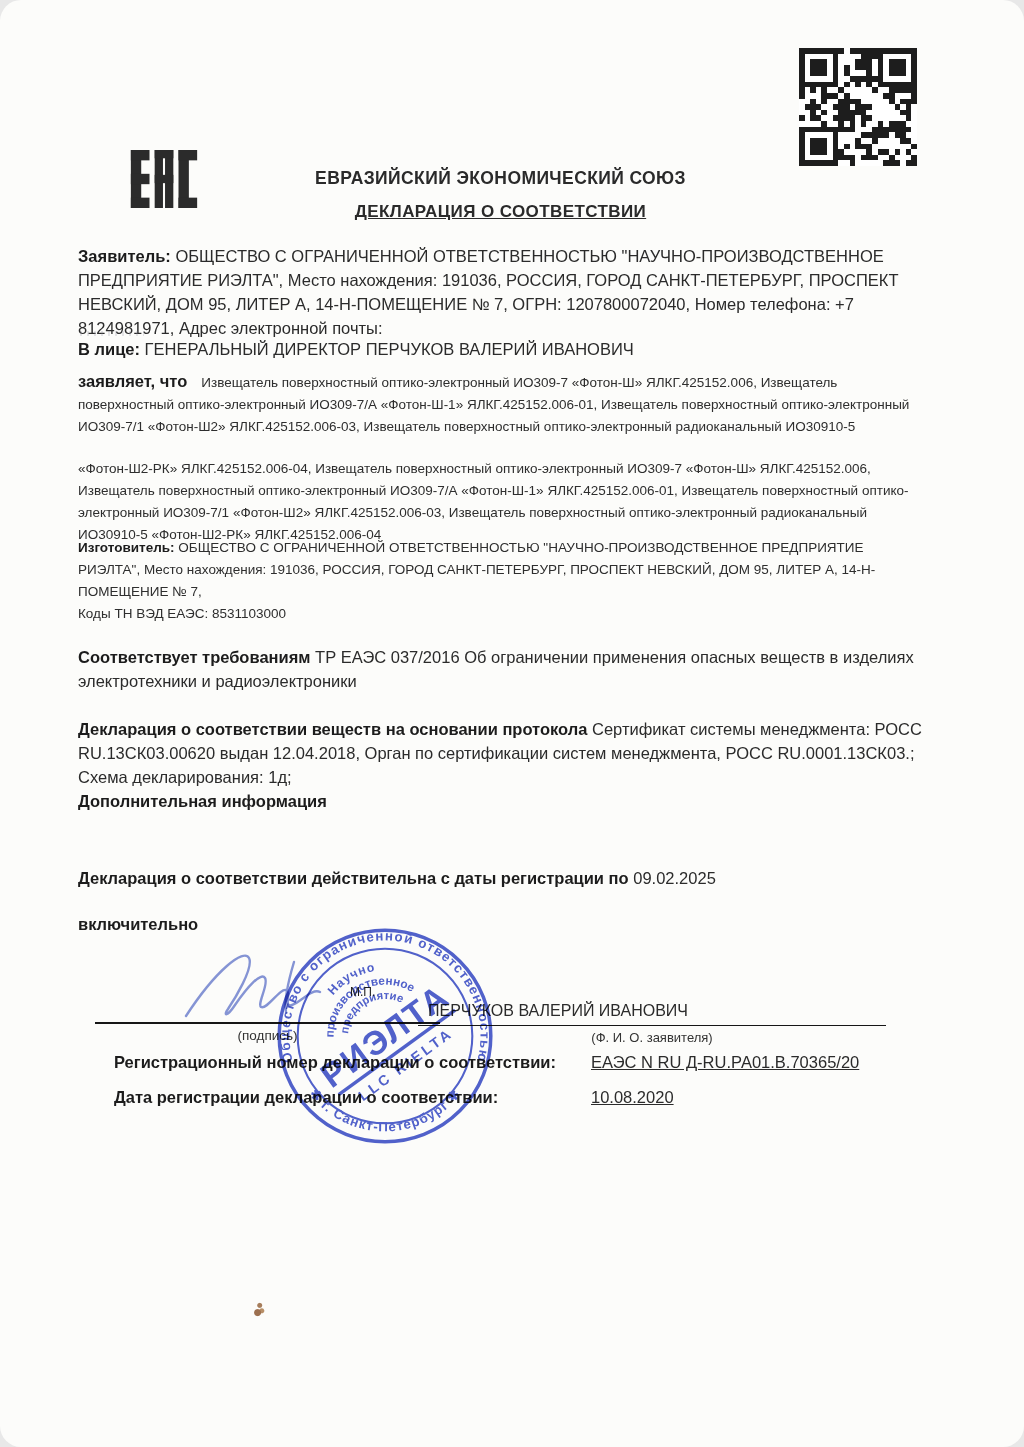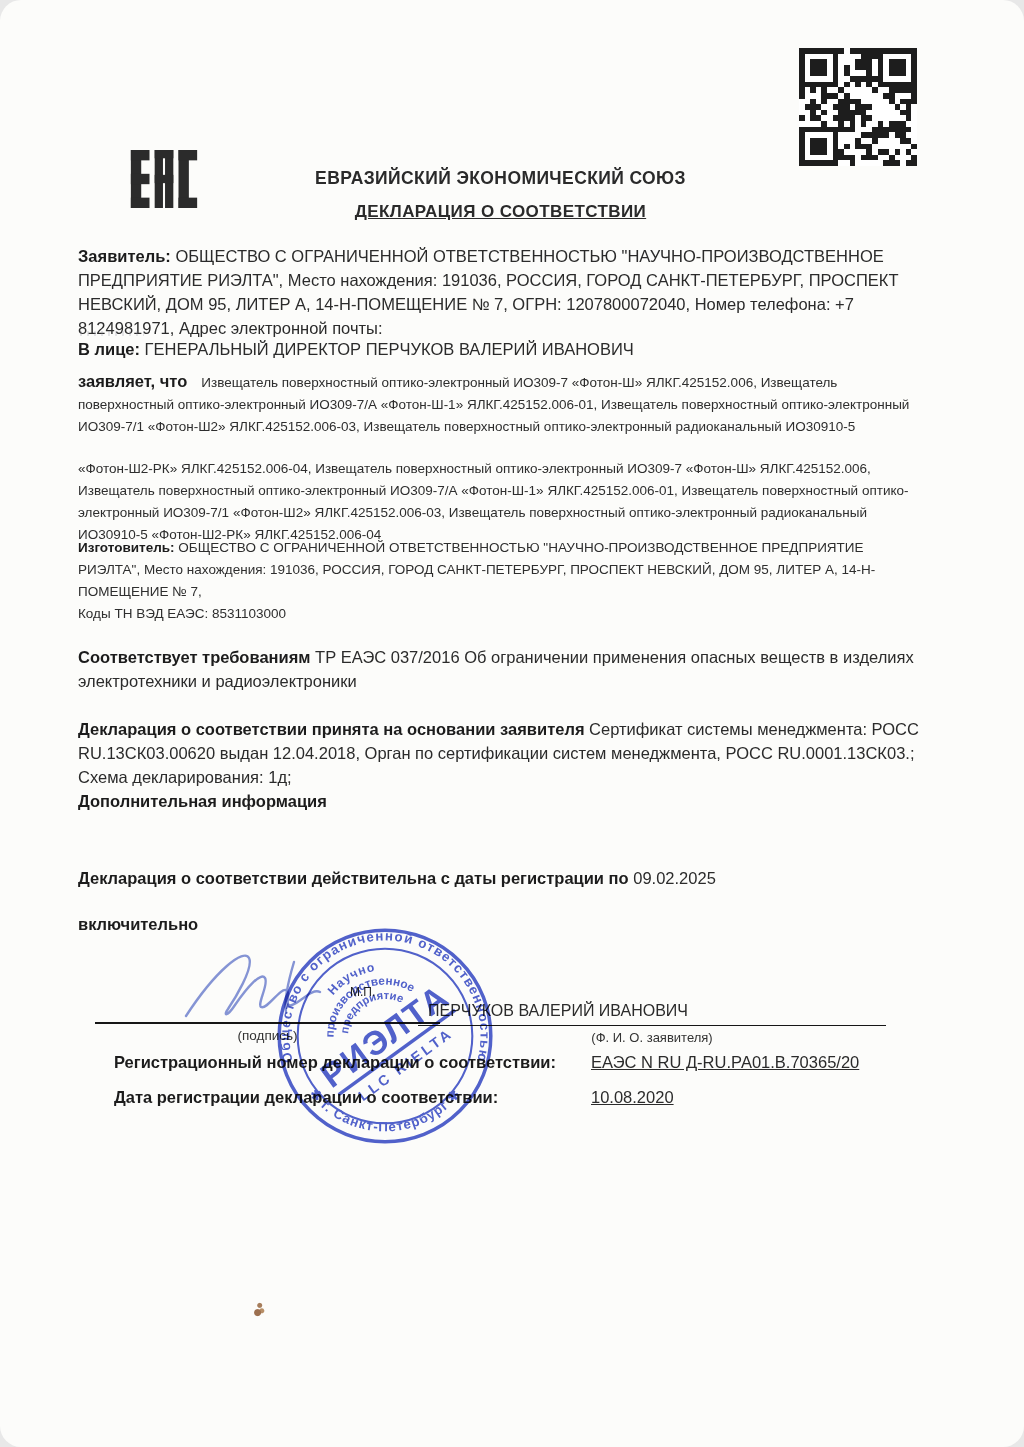--- a/index.html
+++ b/index.html
@@ -335,21 +335,21 @@
   <div class="abs par-sm" style="top:537px">
     <span class="lbl">Изготовитель:</span><span> ОБЩЕСТВО С ОГРАНИЧЕННОЙ ОТВЕТСТВЕННОСТЬЮ "НАУЧНО-ПРОИЗВОДСТВЕННОЕ ПРЕДПРИЯТИЕ РИЭЛТА", Место нахождения: 191036, РОССИЯ, ГОРОД САНКТ-ПЕТЕРБУРГ, ПРОСПЕКТ НЕВСКИЙ, ДОМ 95, ЛИТЕР А, 14-Н-ПОМЕЩЕНИЕ № 7,</span>
     <div>Коды ТН ВЭД ЕАЭС: 8531103000</div>
   </div>
 
   <div class="abs par" style="top:645px">
     <span class="lbl">Соответствует требованиям</span><span>  ТР ЕАЭС 037/2016 Об ограничении применения опасных веществ в изделиях электротехники и радиоэлектроники</span>
   </div>
 
   <div class="abs par" style="top:717px">
-    <span class="lbl">Декларация о соответствии принята на основании заявителя</span><span> Сертификат системы менеджмента: РОСС RU.13СК03.00620 выдан 12.04.2018, Орган по сертификации систем менеджмента, РОСС RU.0001.13СК03.; Схема декларирования: 1д;</span>
+    <span class="lbl">Декларация о соответствии веществ на основании протокола</span><span> Сертификат системы менеджмента: РОСС RU.13СК03.00620 выдан 12.04.2018, Орган по сертификации систем менеджмента, РОСС RU.0001.13СК03.; Схема декларирования: 1д;</span>
   </div>
 
   <div class="abs par" style="top:789px">
     <span class="lbl">Дополнительная информация</span>
   </div>
 
   <div class="abs par" style="top:866px">
     <span class="lbl">Декларация о соответствии действительна с даты регистрации по </span><span>09.02.2025</span>
     <span class="lbl" style="display:block">включительно</span>
   </div>

